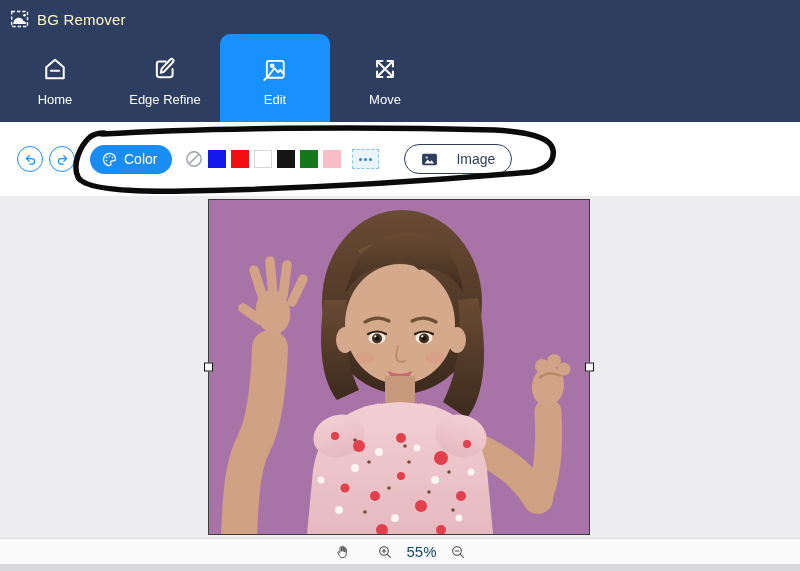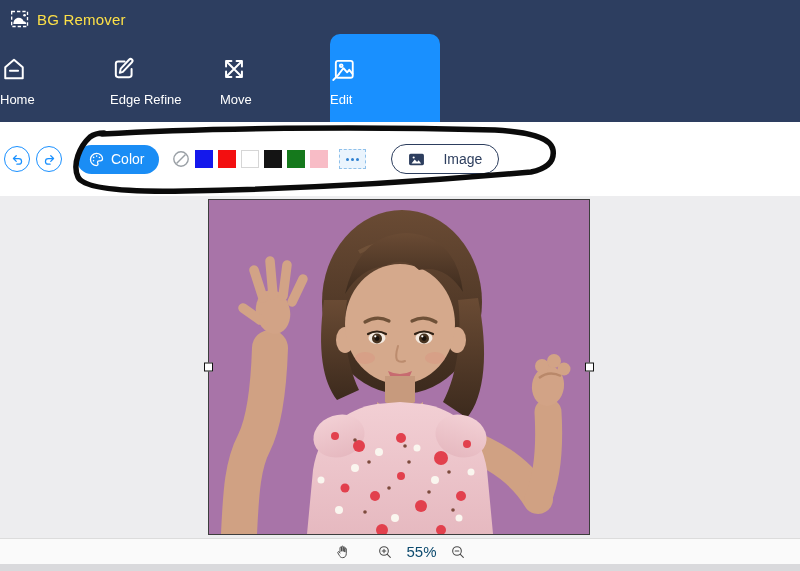--- a/index.html
+++ b/index.html
@@ -2,29 +2,29 @@
 <html><head>
 <meta charset="utf-8">
 <style>
   html,body{margin:0;padding:0;}
   body{font-family:"Liberation Sans",sans-serif;}
   #app{position:relative;width:800px;height:571px;overflow:hidden;background:#fff;}
 
   
   .header{position:absolute;top:0;left:0;right:0;height:122px;background:#2d3e60;}
   .logo-row{position:absolute;top:9px;left:10px;display:flex;align-items:center;gap:7px;}
-  .app-title{color:#fde047;font-size:15px;letter-spacing:.2px;}
+  .app-title{color:#fef9c3;font-size:15px;letter-spacing:.2px;}
   .tabs{position:absolute;left:0;bottom:0;display:flex;}
-  .tab{width:110px;height:88px;box-sizing:border-box;padding-top:21px;display:flex;flex-direction:column;cursor:pointer;}
+  .tab{width:110px;height:88px;box-sizing:border-box;padding-top:21px;display:flex;flex-direction:column;align-items:center;cursor:pointer;}
   .tab.active{background:#1990ff;border-radius:10px 10px 0 0;}
   .tab .ticon{width:28px;height:28px;}
   .tab .tlabel{margin-top:9px;font-size:13px;color:#fff;}
 
   
-  .toolbar{position:absolute;top:122px;left:0;right:0;height:74px;background:#fff;border-radius:12px 12px 0 0;display:flex;align-items:center;padding-left:4px;box-sizing:border-box;}
+  .toolbar{position:absolute;top:122px;left:0;right:0;height:74px;background:#fff;border-radius:12px 12px 0 0;display:flex;align-items:center;padding-left:17px;box-sizing:border-box;}
   .circle-btn{width:26px;height:26px;border-radius:50%;border:1.5px solid #1990ff;background:#fff;display:flex;align-items:center;justify-content:center;box-sizing:border-box;cursor:pointer;flex:0 0 auto;}
   .circle-btn + .circle-btn{margin-left:6px;}
   .color-btn{margin-left:15px;height:29px;border:none;border-radius:15px;background:#1a8df5;color:#fff;font-size:14px;display:flex;align-items:center;gap:6px;padding:0 15px 0 11px;cursor:pointer;font-family:inherit;}
   .swatch-row{display:flex;align-items:center;margin-left:13px;gap:5px;}
   .swatch{width:18px;height:18px;box-sizing:border-box;cursor:pointer;}
   .swatch.white{border:1px solid #d6d6d6;}
   .more-btn{width:27px;height:20px;margin-left:6px;background:#eaf4fd;border:1px dashed #8fc0ea;display:flex;align-items:center;justify-content:center;gap:2px;cursor:pointer;box-sizing:border-box;}
   .more-btn i{width:3px;height:3px;border-radius:50%;background:#2f80d0;}
   .pill-btn{height:30px;border-radius:16px;border:1px solid #2d3e5e;background:#fff;color:#2d3e5e;font-size:14px;display:flex;align-items:center;gap:18px;padding:0 16px;cursor:pointer;font-family:inherit;}
   .pill-btn.image{margin-left:25px;}
@@ -71,35 +71,35 @@
         </svg>
         <span class="tlabel">Home</span>
       </div>
       <div class="tab">
         <svg class="ticon" viewBox="0 0 24 24" fill="none" stroke="#fff" stroke-width="1.7" stroke-linejoin="round" stroke-linecap="round">
           <path d="M12.5 5.5 H7 a2 2 0 0 0 -2 2 V17 a2 2 0 0 0 2 2 h9.5 a2 2 0 0 0 2 -2 v-5"></path>
           <path d="M11 14.5 l7.8 -8.3 a1.6 1.6 0 0 0 -2.3 -2.3 L9.2 11.7 l-.8 3.6 Z"></path>
         </svg>
         <span class="tlabel">Edge Refine</span>
       </div>
-      <div class="tab">
-        <svg class="ticon" viewBox="0 0 24 24" fill="none" stroke="#fff" stroke-width="1.7" stroke-linejoin="round" stroke-linecap="round">
-          <path d="M6 6 L18 18 M18 6 L6 18"></path>
-          <path d="M5.2 9.8 V5.2 H9.8 M14.2 5.2 H18.8 V9.8 M18.8 14.2 V18.8 H14.2 M9.8 18.8 H5.2 V14.2"></path>
-        </svg>
-        <span class="tlabel">Move</span>
-      </div>
       <div class="tab active">
         <svg class="ticon" viewBox="0 0 24 24" fill="none" stroke="#fff" stroke-width="1.6" stroke-linejoin="round" stroke-linecap="round">
           <rect x="5" y="5" width="14.5" height="14.5" rx="1.8"></rect>
           <path d="M7.5 16.5 l4 -5.2 l3.2 3.6 l1.8 -2.2 l2.8 3.4"></path>
           <circle cx="9.6" cy="9.2" r="1.2"></circle>
           <path d="M2.8 21.4 L7.6 16.6"></path>
         </svg>
         <span class="tlabel">Edit</span>
+      </div>
+      <div class="tab">
+        <svg class="ticon" viewBox="0 0 24 24" fill="none" stroke="#fff" stroke-width="1.7" stroke-linejoin="round" stroke-linecap="round">
+          <path d="M6 6 L18 18 M18 6 L6 18"></path>
+          <path d="M5.2 9.8 V5.2 H9.8 M14.2 5.2 H18.8 V9.8 M18.8 14.2 V18.8 H14.2 M9.8 18.8 H5.2 V14.2"></path>
+        </svg>
+        <span class="tlabel">Move</span>
       </div>
     </div>
   </div>
 
   <div class="toolbar">
     <div class="circle-btn">
       <svg width="15" height="15" viewBox="0 0 24 24" fill="none" stroke="#1990ff" stroke-width="2" stroke-linecap="round" stroke-linejoin="round">
         <path d="M5.5 10.5 L10 6 M5.5 10.5 L10 15 M5.5 10.5 H14 a4.5 4.5 0 0 1 0 9 h-3"></path>
       </svg>
     </div>

